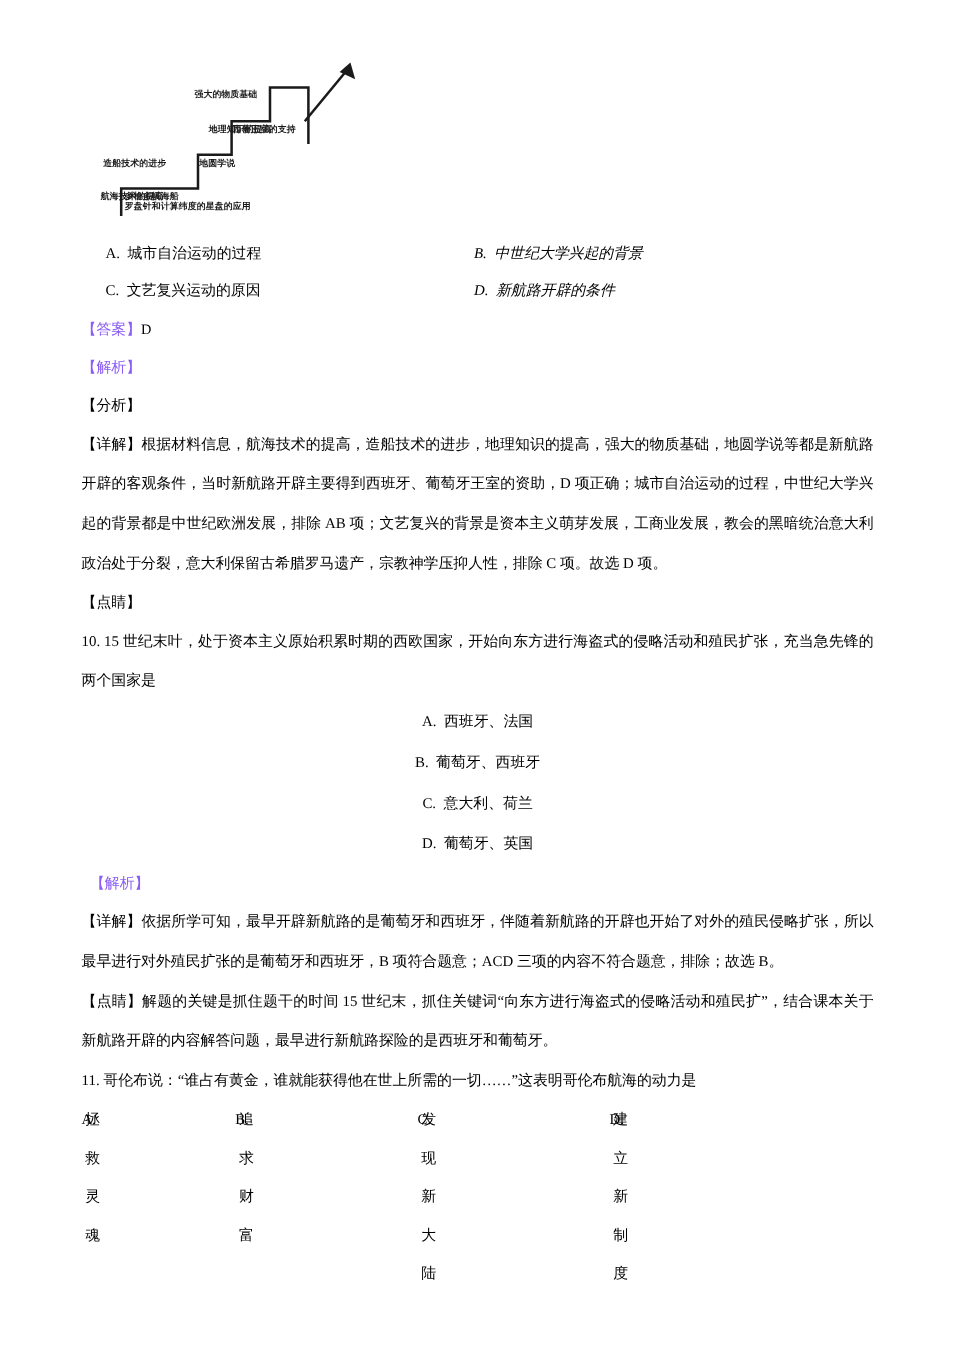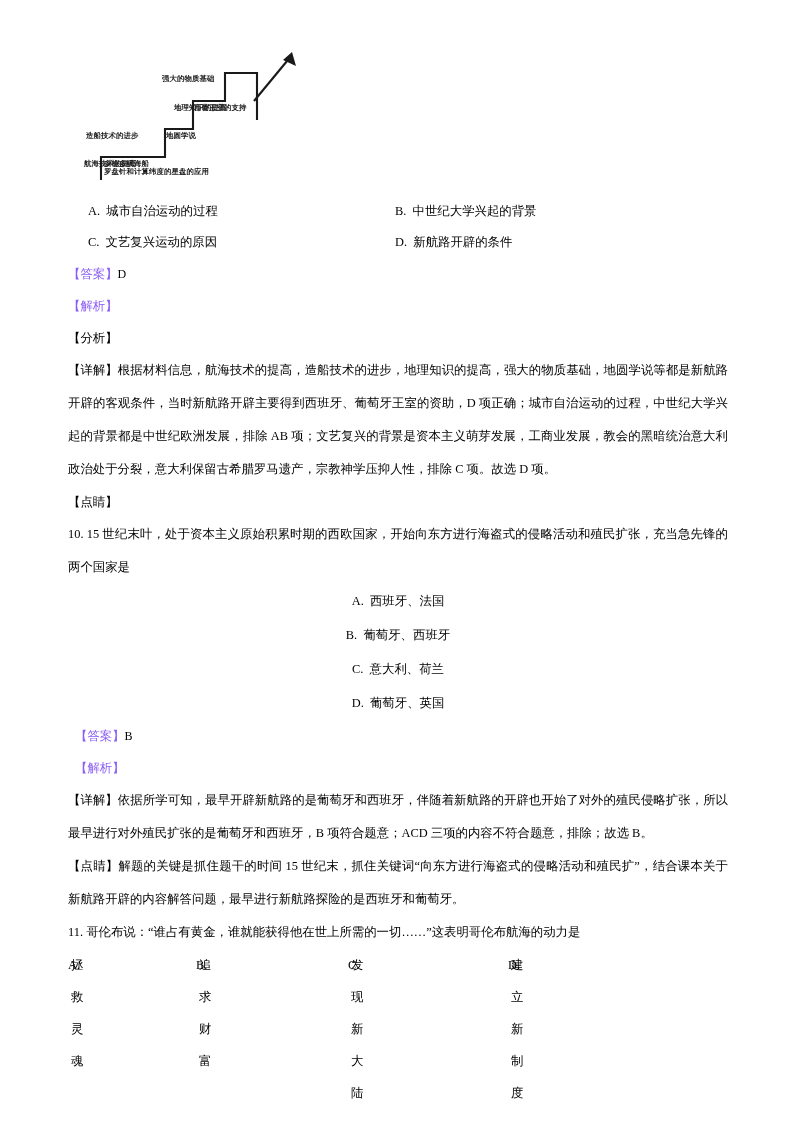--- a/index.html
+++ b/index.html
@@ -55,21 +55,21 @@
   .lab-5 { left: 126px; top: 60px; }
   .lab-6 { left: 94px;  top: 31px; }
   .lab-bottom { left: 36px; top: 124px; }
   .opt-row {
     position: relative;
     height: 31px;
     font-size: 12.4px;
     line-height: 31px;
   }
   .opt-row .col-a { position: absolute; left: 0; margin-left: 20px; }
-  .opt-row .col-b { position: absolute; left: 327px; }
+  .opt-row .col-b { position: absolute; left: 327px; font-style: italic; }
   .opt-stack {
     font-size: 12.4px;
     line-height: 34px;
     white-space: nowrap;
     text-align: center;
   }
   .opt-quad {
     position: relative;
     height: 32px;
     font-size: 12.4px;
@@ -154,21 +154,20 @@
 
     <div class="tag-line"><span class="tag-black">【点睛】</span></div>
 
     <div class="q-body"><span>10.</span>&nbsp;<span>15 世纪末叶，处于资本主义原始积累时期的西欧国家，开始向东方进行海盗式的侵略活动和殖民扩张，充当急先锋的两个国家是</span></div>
 
     <div class="opt-stack"><span>A.</span>&nbsp;&nbsp;<span>西班牙、法国</span></div>
     <div class="opt-stack"><span>B.</span>&nbsp;&nbsp;<span>葡萄牙、西班牙</span></div>
     <div class="opt-stack"><span>C.</span>&nbsp;&nbsp;<span>意大利、荷兰</span></div>
     <div class="opt-stack"><span>D.</span>&nbsp;&nbsp;<span>葡萄牙、英国</span></div>
 
-    <div class="tag-line indent-1"><span class="tag-blue">【答案】</span><span class="ans-val">B</span></div>
 
     <div class="tag-line indent-1"><span class="tag-blue">【解析】</span></div>
 
     <div class="para"><span class="lead">【详解】</span><span>依据所学可知，最早开辟新航路的是葡萄牙和西班牙，伴随着新航路的开辟也开始了对外的殖民侵略扩张，所以最早进行对外殖民扩张的是葡萄牙和西班牙，B 项符合题意；ACD 三项的内容不符合题意，排除；故选 B。</span></div>
 
     <div class="para"><span class="lead">【点睛】</span><span>解题的关键是抓住题干的时间 15 世纪末，抓住关键词“向东方进行海盗式的侵略活动和殖民扩”，结合课本关于新航路开辟的内容解答问题，最早进行新航路探险的是西班牙和葡萄牙。</span></div>
 
     <div class="q-body"><span>11.</span>&nbsp;<span>哥伦布说：“谁占有黄金，谁就能获得他在世上所需的一切……”这表明哥伦布航海的动力是</span></div>
 
     <div class="opt-quad">

